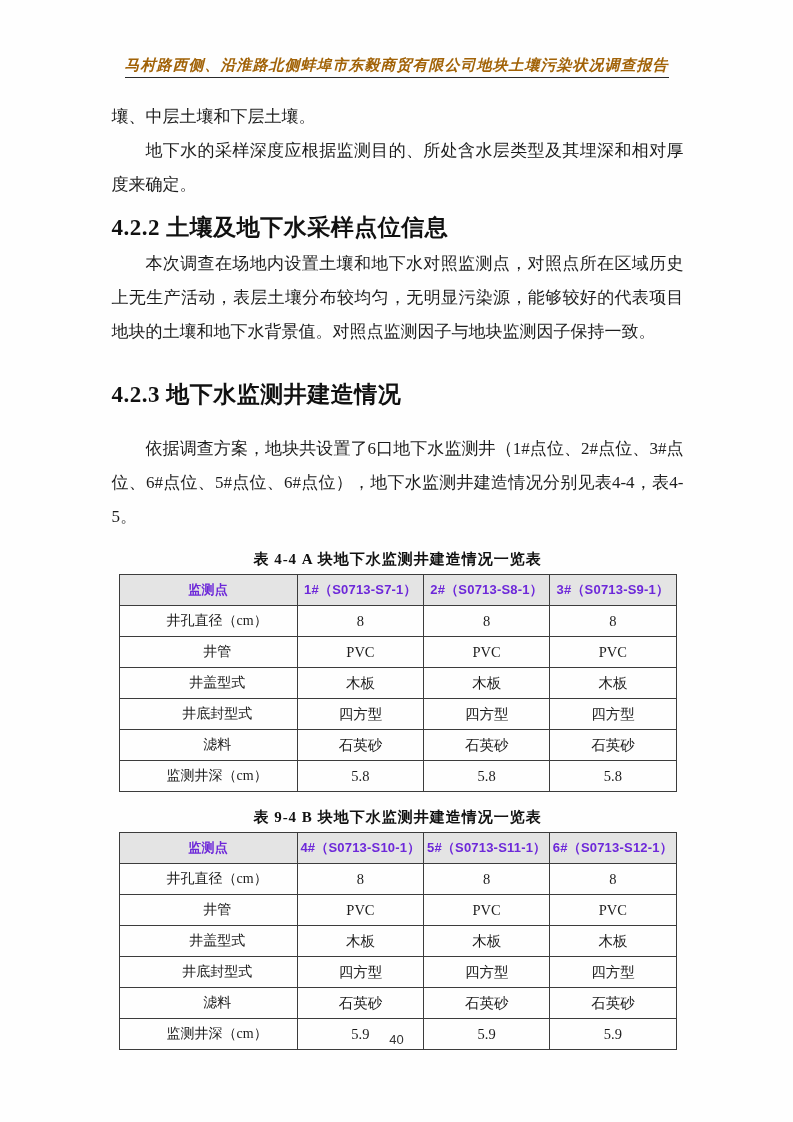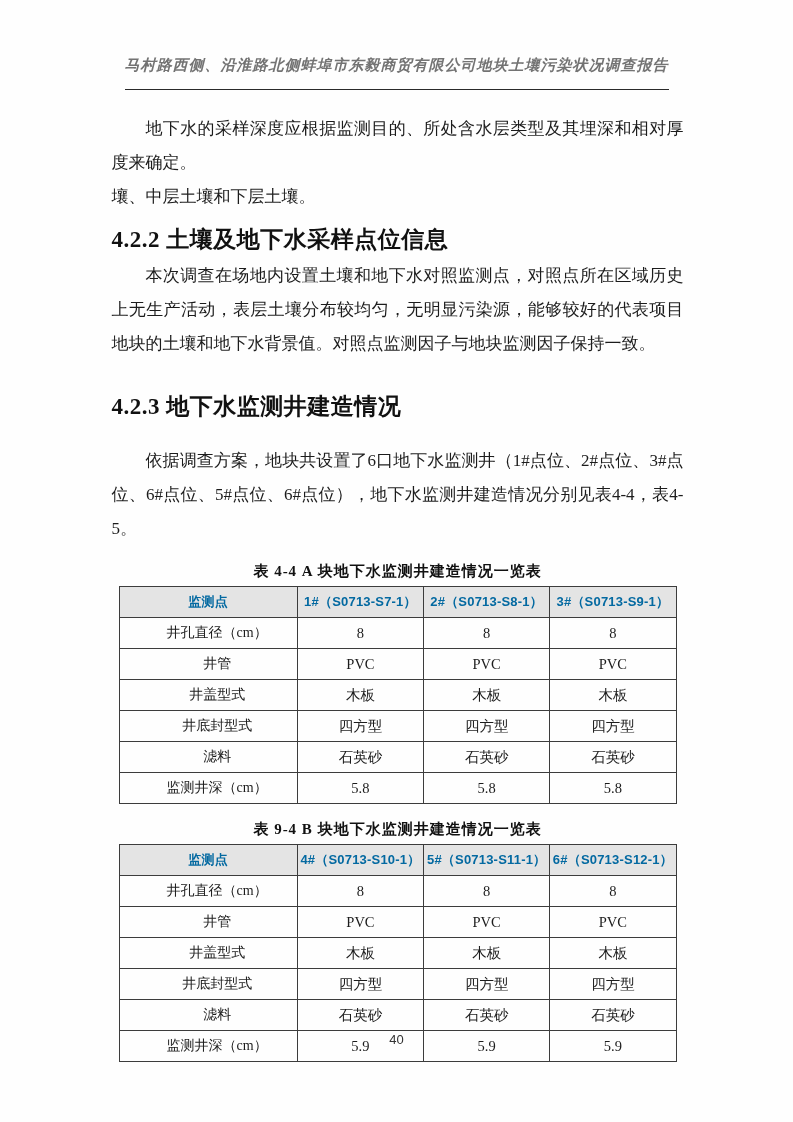--- a/index.html
+++ b/index.html
@@ -21,23 +21,23 @@
   .running-header {
     padding-top: 56px;
     text-align: center;
   }
   .header-title {
     display: inline-block;
     font-size: 15px;
     font-style: italic;
     font-weight: bold;
     letter-spacing: 1px;
-    color: #737373;
+    color: #a16207;
     border-bottom: 1.5px solid #2a2a2a;
-    padding-bottom: 14px;
+    padding-bottom: 2px;
   }
   
   .content {
     width: 572px;
     margin: 22px auto 0 auto;
     padding-left: 2px;
   }
   .body-text {
     margin: 0;
     font-size: 17px;
@@ -89,21 +89,21 @@
     white-space: nowrap;
   }
   table.well-table col.label-col { width: 178px; }
   table.well-table col.val-col   { width: 126px; }
   table.well-table thead th {
     background: #e4e4e4;
     font-family: "Liberation Sans", "DejaVu Sans", sans-serif;
     font-weight: bold;
     font-size: 13px;
     letter-spacing: 0.2px;
-    color: #0369a1;
+    color: #6d28d9;
   }
   table.well-table th.row-label {
     font-size: 14px;
     color: #1c1c1c;
     padding-left: 20px;
   }
   table.well-table td.value-cell {
     font-size: 14.5px;
     color: #1c1c1c;
   }
@@ -123,23 +123,23 @@
 <body>
 
 <div class="page">
 
   <div class="running-header">
     <span class="header-title">马村路西侧、沿淮路北侧蚌埠市东毅商贸有限公司地块土壤污染状况调查报告</span>
   </div>
 
   <div class="content">
 
+    <p class="body-text no-indent">壤、中层土壤和下层土壤。</p>
+
     <p class="body-text">地下水的采样深度应根据监测目的、所处含水层类型及其埋深和相对厚度来确定。</p>
-
-    <p class="body-text no-indent">壤、中层土壤和下层土壤。</p>
 
     <h3 class="section-heading">4.2.2 土壤及地下水采样点位信息</h3>
 
     <p class="body-text">本次调查在场地内设置土壤和地下水对照监测点，对照点所在区域历史上无生产活动，表层土壤分布较均匀，无明显污染源，能够较好的代表项目地块的土壤和地下水背景值。对照点监测因子与地块监测因子保持一致。</p>
 
     <h3 class="section-heading spaced">4.2.3 地下水监测井建造情况</h3>
 
     <p class="body-text para-wells">依据调查方案，地块共设置了6口地下水监测井（1#点位、2#点位、3#点位、6#点位、5#点位、6#点位），地下水监测井建造情况分别见表4-4，表4-5。</p>
 
     <div class="table-caption">表 4-4  A 块地下水监测井建造情况一览表</div>

